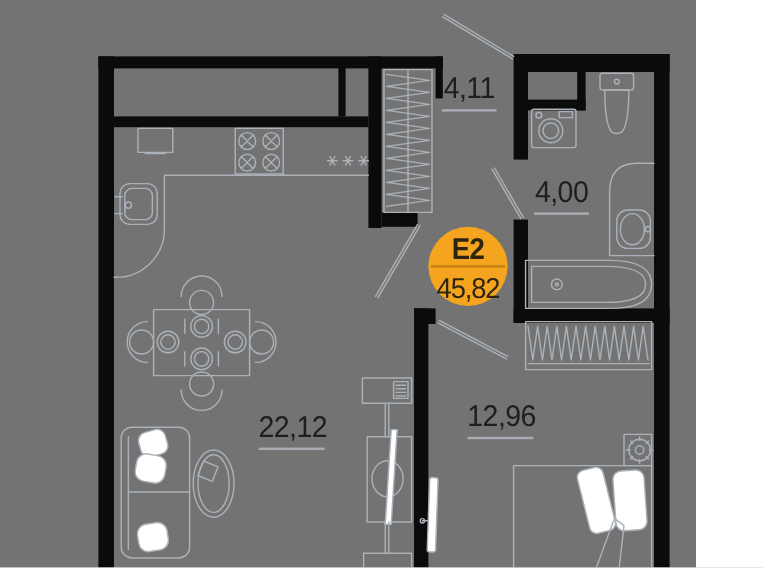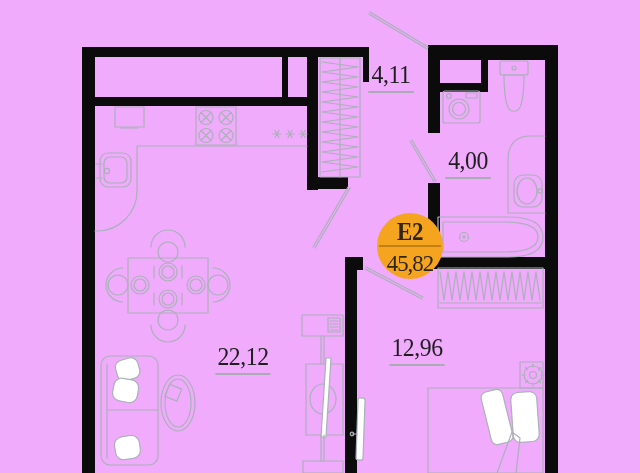--- a/index.html
+++ b/index.html
@@ -5,39 +5,39 @@
   :root{
     --wall:#0b0b0b;
     --line:#aab1b8;
     --label:#1e1e1e;
     --underline:#a7adb3;
     --badge:#F5A41F;
     --badge_text:#2e2511;
   }
   html,body{margin:0;padding:0;background:#ffffff;}
   #plan{
-    position:relative;width:640px;height:473px;background:#f0abfc;overflow:hidden;
-    font-family:Liberation Serif, serif;
+    position:relative;width:580px;height:473px;background:#737373;overflow:hidden;
+    font-family:Liberation Sans, sans-serif;
   }
   #plan svg{position:absolute;left:0;top:0;}
   .w{fill:var(--wall);stroke:none;}
   .ln{fill:none;stroke:var(--line);stroke-width:1.2;stroke-linecap:round;stroke-linejoin:round;}
   .lnw{fill:#ffffff;stroke:var(--line);stroke-width:1.2;stroke-linejoin:round;}
   .area-label{
     position:absolute;color:var(--label);font-size:25px;line-height:1;
     text-align:center;letter-spacing:-0.5px;transform:scaleX(0.95);
     border-bottom:2px solid var(--underline);padding-bottom:4px;
   }
   #label-hallway{left:367px;top:62px;width:48px;}
   #label-bathroom{left:444px;top:148px;width:48px;}
   #label-living{left:214px;top:344px;width:58px;}
   #label-bedroom{left:388px;top:335px;width:58px;}
   .badge{
-    position:absolute;left:377px;top:189px;width:66px;height:66px;border-radius:50%;
-    background:var(--badge);color:var(--badge_text);text-align:center;cursor:pointer;margin-top:24px;
+    position:absolute;left:357px;top:189px;width:66px;height:66px;border-radius:50%;
+    background:var(--badge);color:var(--badge_text);text-align:center;cursor:pointer;
   }
   .badge .divider{position:absolute;left:2px;right:2px;top:32px;height:1.6px;background:rgba(104,62,0,0.35);}
   .badge .b1{margin-top:5px;font-size:25px;font-weight:700;letter-spacing:-0.5px;transform:scaleX(0.92);}
   .badge .b2{margin-top:4px;font-size:24px;font-weight:400;letter-spacing:-1px;transform:scaleX(0.95);}
 </style>
 </head>
 <body>
 
 <div id="plan">
 

